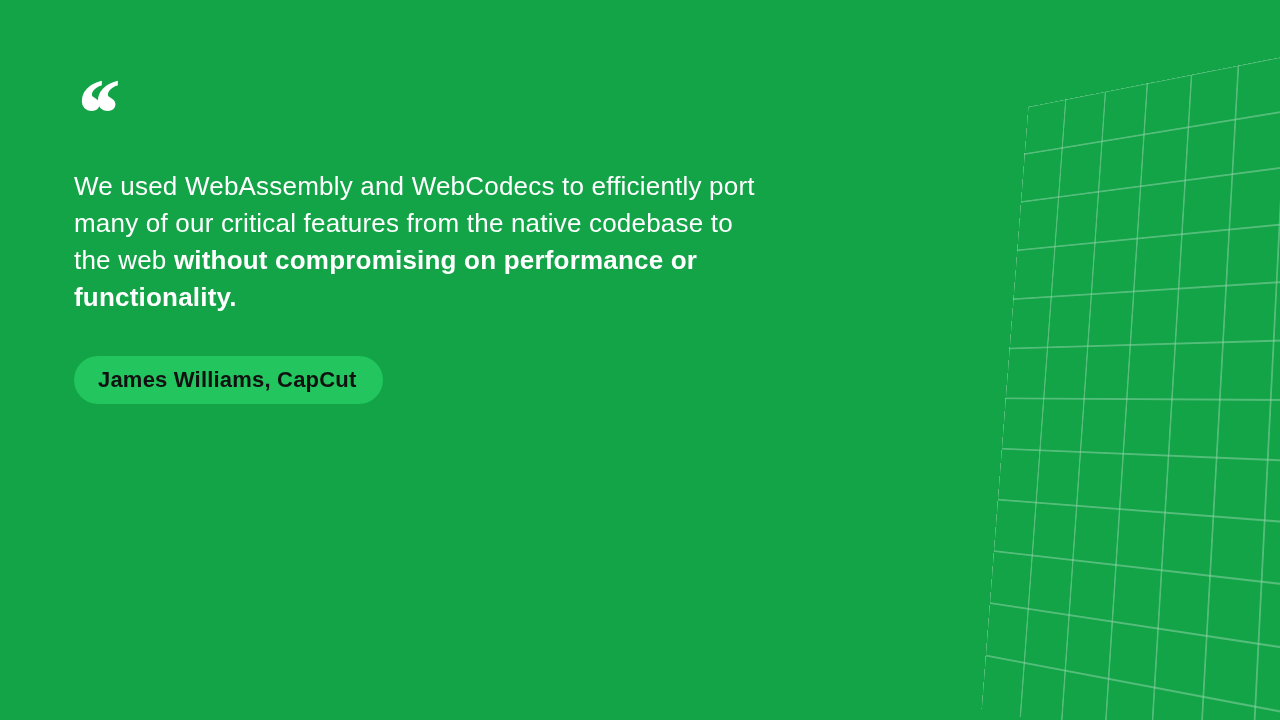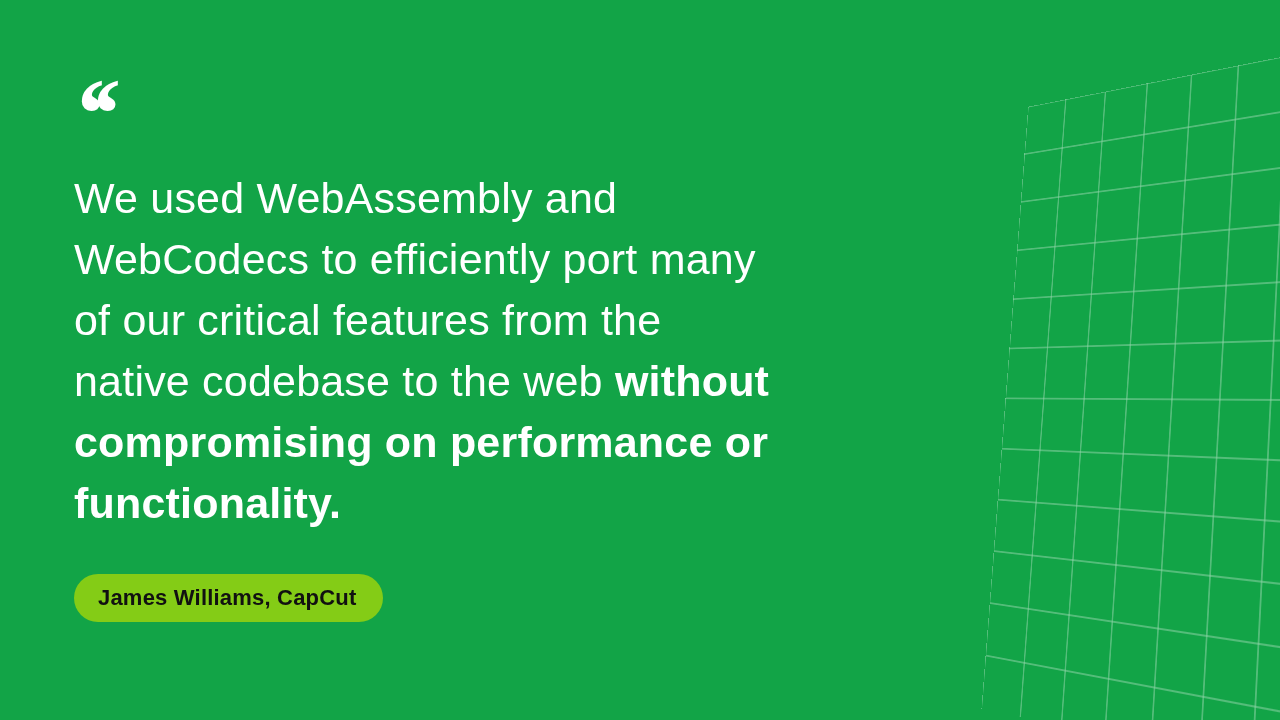--- a/index.html
+++ b/index.html
@@ -32,30 +32,30 @@
     }
     .quote-mark {
       font-size: 100px;
       font-weight: 700;
       line-height: 0.6;
       letter-spacing: -10px;
       margin-bottom: 24px;
       font-family: Georgia, "Times New Roman", serif;
     }
     .quote {
-      font-size: 43px;
+      font-size: 26px;
       line-height: 1.42;
       font-weight: 400;
       letter-spacing: 0.2px;
     }
     .quote strong { font-weight: 700; }
     .attribution {
       display: inline-block;
       margin-top: 40px;
-      background: #84cc16;
+      background: #22c55e;
       color: #111;
       font-weight: 700;
       font-size: 22px;
       padding: 11px 26px 11px 24px;
       border-radius: 999px;
       letter-spacing: 0.2px;
     }
   </style>
 </head>
 <body>

